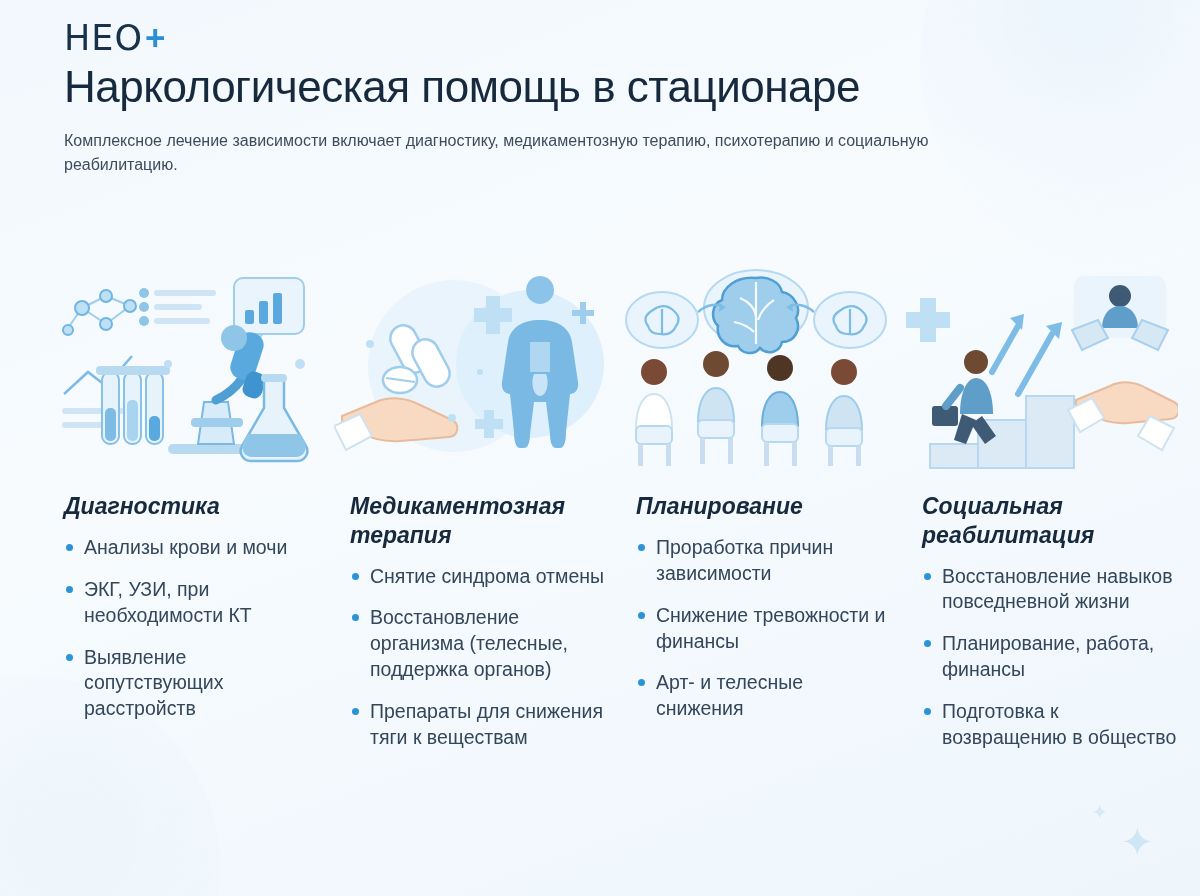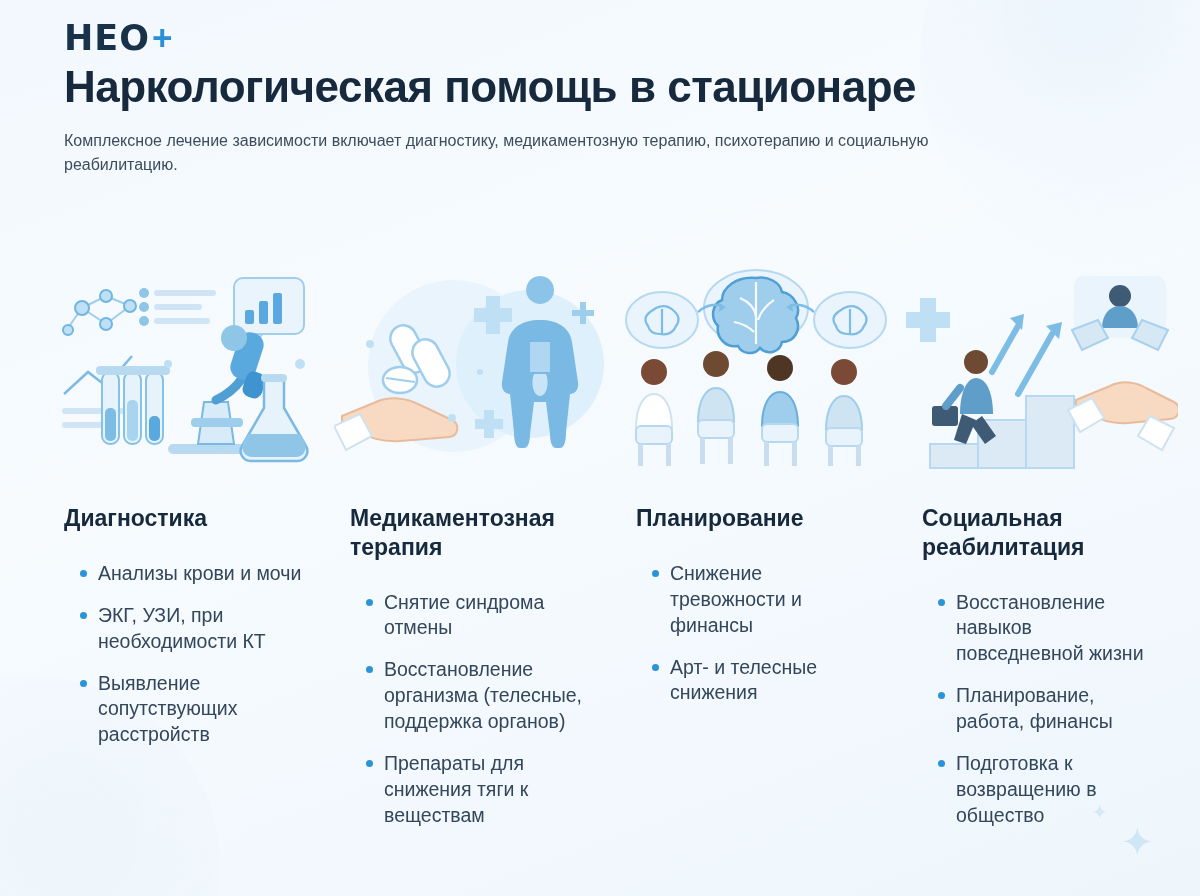--- a/index.html
+++ b/index.html
@@ -47,21 +47,21 @@
   .logo {
     position: absolute;
     left: 64px;
     top: 16px;
     display: flex;
     align-items: center;
     height: 44px;
   }
   .logo-text {
     font-family: "DejaVu Sans", sans-serif;
-    font-weight: bold;
+    font-weight: normal;
     font-size: 35px;
     letter-spacing: 1px;
     color: #18324a;
   }
   .logo-plus {
     color: #2b8fd6;
     font-weight: bold;
     font-size: 35px;
     margin-left: 2px;
   }
@@ -70,21 +70,21 @@
   .header {
     position: absolute;
     left: 64px;
     top: 62px;
     width: 1090px;
   }
   h1.title {
     margin: 0;
     font-size: 44px;
     line-height: 1.12;
-    font-weight: bold;
+    font-weight: normal;
     color: #16293d;
     letter-spacing: -0.5px;
   }
   p.subtitle {
     margin: 18px 0 0 0;
     font-size: 16px;
     line-height: 1.48;
     color: #3d4c5c;
     max-width: 880px;
     font-weight: normal;
@@ -103,29 +103,30 @@
     width: 272px;
     display: flex;
     flex-direction: column;
   }
   .col .illus {
     height: 210px;
     position: relative;
     margin-bottom: 14px;
   }
   .col h2 {
-    margin: 12px 0 14px 0;
+    margin: 0 0 14px 0;
     font-size: 23px;
     line-height: 1.25;
     color: #16293d;
     font-weight: bold;
     padding-left: 16px;
+    font-style: italic;
   }
   .col ul {
-    margin: 14px;
+    margin: 0;
     padding: 0 0 0 16px;
     list-style: none;
   }
   .col li {
     position: relative;
     padding-left: 20px;
     margin-bottom: 16px;
     font-size: 19.5px;
     line-height: 1.33;
     color: #33465a;
@@ -347,20 +348,21 @@
             <circle cx="224" cy="104" r="13" fill="#7b4a36"></circle>
             <path d="M206 162 c0 -22 8 -34 18 -34 c10 0 18 12 18 34 z" fill="#cfe4f3" stroke="#9fcdec" stroke-width="2"></path>
             <rect x="206" y="160" width="36" height="18" rx="5" fill="#e9f3fb" stroke="#b6d9f1" stroke-width="2"></rect>
             <rect x="208" y="178" width="5" height="20" fill="#c8def0"></rect>
             <rect x="236" y="178" width="5" height="20" fill="#c8def0"></rect>
           </g>
         </svg>
       </div>
       <h2>Планирование</h2>
       <ul>
+        <li>Проработка причин зависимости</li>
         <li>Снижение тревожности и финансы</li>
         <li>Арт- и телесные снижения</li>
       </ul>
     </div>
 
     <div class="col">
       <div class="illus">
         <svg class="ill-svg" width="272" height="210" viewBox="0 0 272 210" xmlns="http://www.w3.org/2000/svg">
 
           <path d="M14 30 h16 v14 h14 v16 h-14 v14 h-16 v-14 h-14 v-16 h14 z" fill="#bfe0f4"></path>

